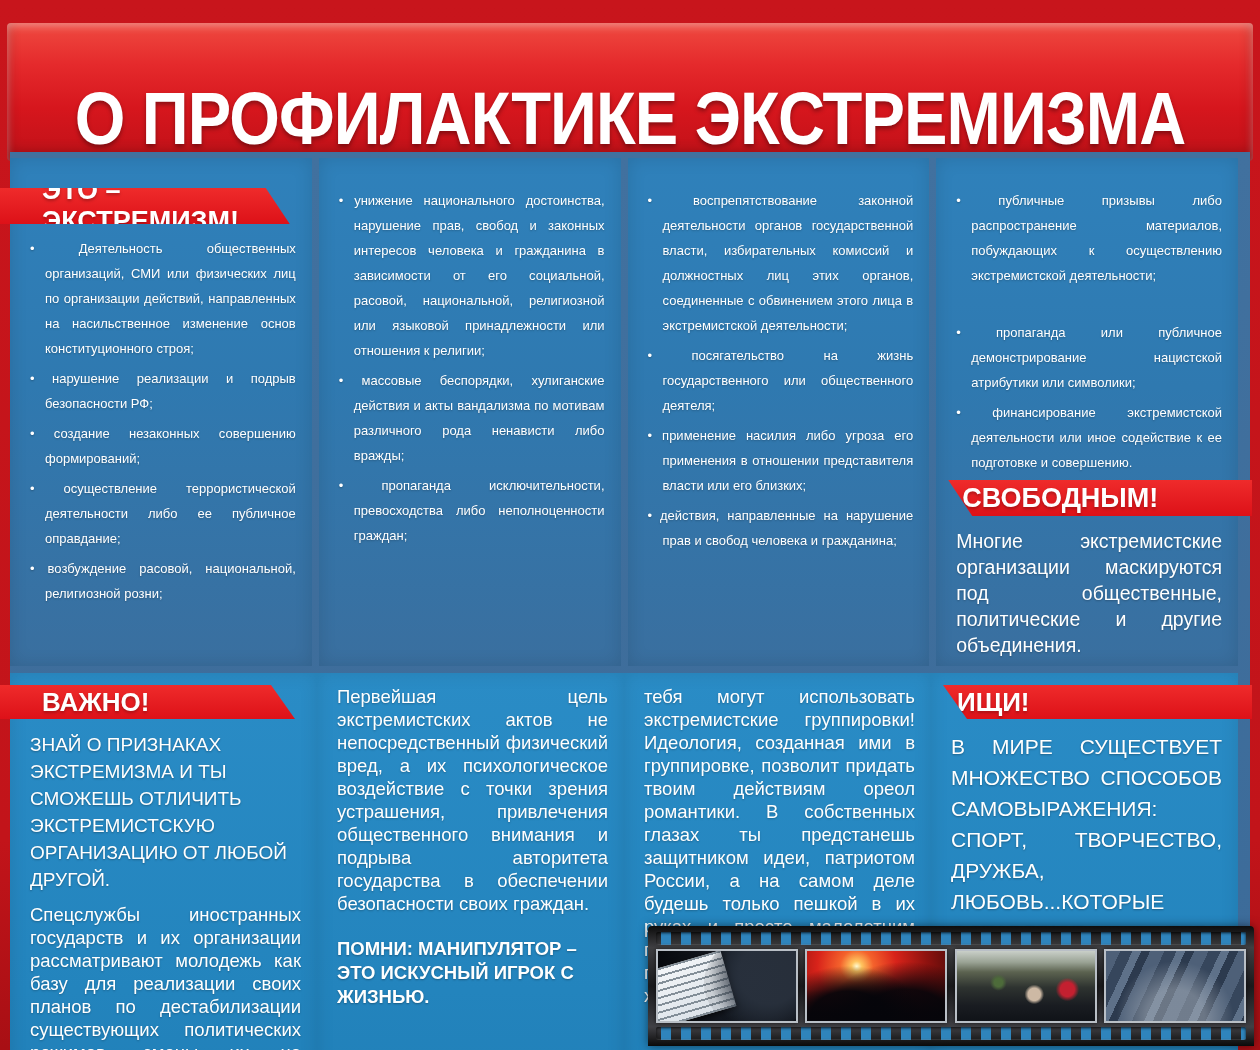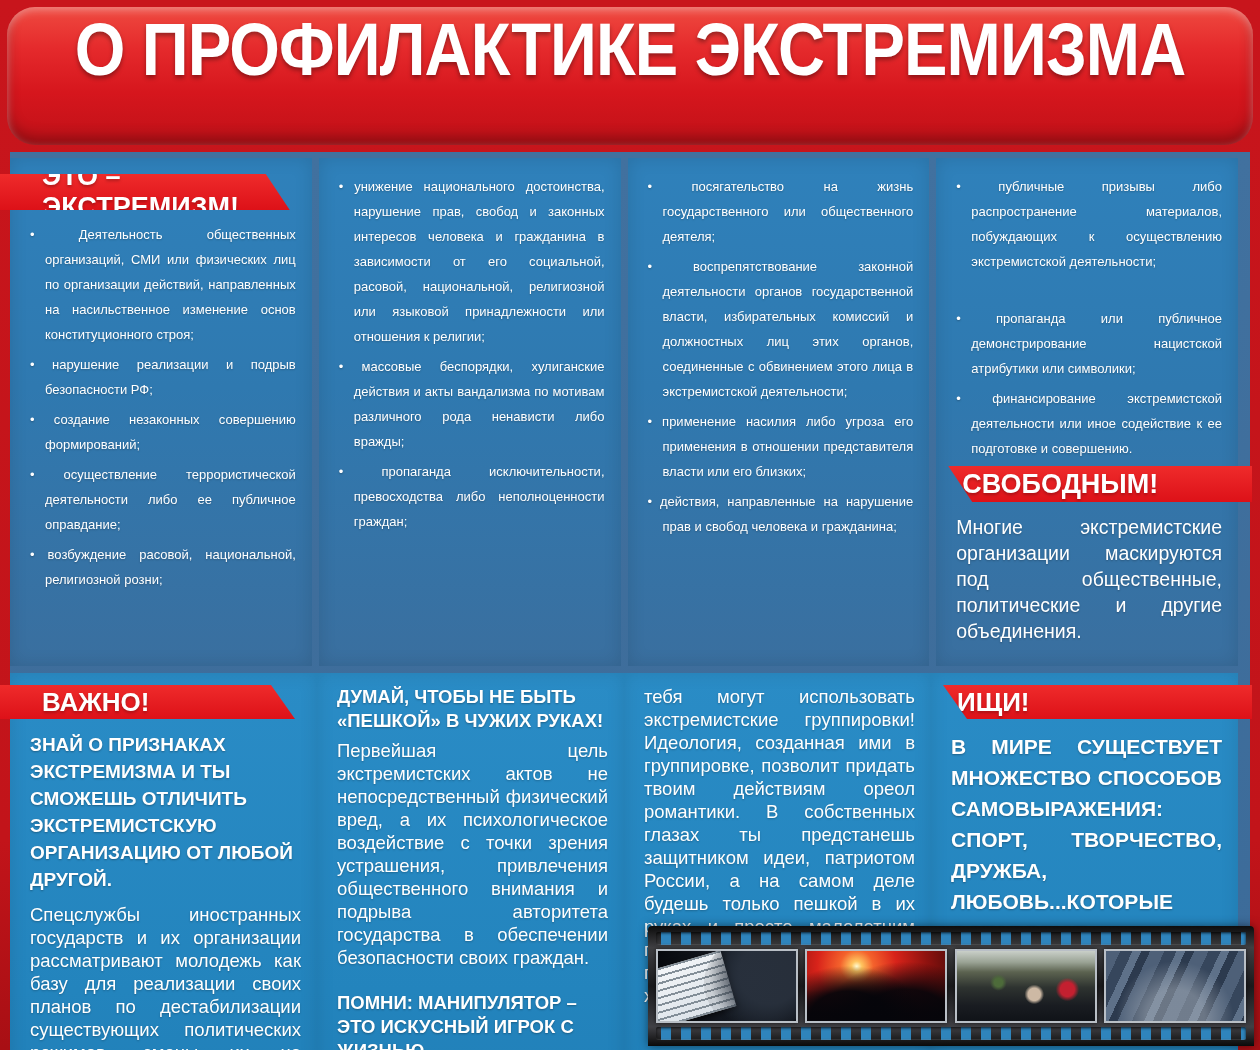--- a/index.html
+++ b/index.html
@@ -4,25 +4,25 @@
 <style>
   * { margin:0; padding:0; box-sizing:border-box; }
   html,body { background:#8d9aa5; }
   .poster {
     position:relative; width:1260px; height:1050px; overflow:hidden;
     background:linear-gradient(180deg,#c8151c 0%, #c2141a 80%, #a80f14 100%);
     font-family:"Liberation Sans", sans-serif; color:#fff;
   }
   
   .header {
-    position:absolute; left:7px; top:7px; right:7px; height:138px;
-    border-radius:28px;
+    position:absolute; left:7px; top:23px; right:7px; height:138px;
+    border-radius:4px;
     background:linear-gradient(180deg,#ef4a40 0%, #e52a2c 30%, #d6161d 62%, #c01118 100%);
     box-shadow:inset 0 3px 8px rgba(255,255,255,.38), inset 0 -8px 14px rgba(0,0,0,.28);
-    display:flex; align-items:flex-start; justify-content:center;
+    display:flex; align-items:flex-end; justify-content:center;
   }
   .header-title {
     font-size:74px; font-weight:bold; letter-spacing:-1px; white-space:nowrap;
     transform:scaleX(.88); transform-origin:center;
     text-shadow:0 3px 5px rgba(0,0,0,.35);
   }
   
   .body {
     position:absolute; left:10px; right:10px; top:152px; bottom:14px;
     background:linear-gradient(180deg,#41719f, #3c6b99);
@@ -31,21 +31,21 @@
     position:absolute; top:6px; left:0; right:12px; height:508px;
     display:grid; grid-template-columns:repeat(4,1fr); gap:7px;
   }
   .bottom-section {
     position:absolute; top:521px; left:0; right:12px; bottom:0;
     display:grid; grid-template-columns:repeat(4,1fr); 
   }
   .tcol {
     background:linear-gradient(180deg,#2f81bb 0%, #2f79b0 45%, #3a6f9f 100%);
     box-shadow:inset 0 0 18px rgba(0,0,0,.12);
-    padding:16px 16px 0 20px;
+    padding:30px 16px 0 20px;
   }
   .bcol {
     background:linear-gradient(180deg,#2a8cc6 0%, #2384bd 60%, #1f7cb4 100%);
     box-shadow:inset 0 0 18px rgba(0,0,0,.10);
     padding:12px 16px 0 20px;
   }
   
   .badge {
     background:linear-gradient(180deg,#ef2b2b,#dd1118);
     height:36px; display:flex; align-items:center;
@@ -64,21 +64,21 @@
     padding-left:15px; text-indent:-15px; margin-bottom:5px;
     text-shadow:0 1px 2px rgba(0,0,0,.25);
   }
   li::before { content:"\2022\00a0"; }
   ul.spaced li:first-child { margin-bottom:32px; }
   .coltext {
     font-size:19.5px; line-height:26px; text-align:justify;
     text-shadow:0 1px 2px rgba(0,0,0,.25);
   }
   .lead {
-    font-weight:bold; font-size:19px; line-height:27px;
+    font-weight:normal; font-size:19px; line-height:27px;
     text-shadow:0 1px 2px rgba(0,0,0,.3); margin-bottom:10px;
   }
   .lead.tall { font-size:21px; line-height:31px; text-align:justify; }
   .btext {
     font-size:18.5px; line-height:23px; text-align:justify;
     text-shadow:0 1px 2px rgba(0,0,0,.25);
   }
   h3 {
     font-size:18.5px; line-height:24px; font-weight:bold;
     text-shadow:0 1px 2px rgba(0,0,0,.3); margin-bottom:6px;
@@ -163,22 +163,22 @@
       </div>
       <div class="tcol">
         <ul>
             <li>унижение национального достоинства, нарушение прав, свобод и законных интересов человека и гражданина в зависимости от его социальной, расовой, национальной, религиозной или языковой принадлежности или отношения к религии;</li>
             <li>массовые беспорядки, хулиганские действия и акты вандализма по мотивам различного рода ненависти либо вражды;</li>
             <li>пропаганда исключительности, превосходства либо неполноценности граждан;</li>
           </ul>
       </div>
       <div class="tcol">
         <ul>
+            <li>воспрепятствование законной деятельности органов государственной власти, избирательных комиссий и должностных лиц этих органов, соединенные с обвинением этого лица в экстремистской деятельности;</li>
             <li>посягательство на жизнь государственного или общественного деятеля;</li>
-            <li>воспрепятствование законной деятельности органов государственной власти, избирательных комиссий и должностных лиц этих органов, соединенные с обвинением этого лица в экстремистской деятельности;</li>
             <li>применение насилия либо угроза его применения в отношении представителя власти или его близких;</li>
             <li>действия, направленные на нарушение прав и свобод человека и гражданина;</li>
           </ul>
       </div>
       <div class="tcol">
         <ul class="spaced">
             <li>публичные призывы либо распространение материалов, побуждающих к осуществлению экстремистской деятельности;</li>
             <li>пропаганда или публичное демонстрирование нацистской атрибутики или символики;</li>
             <li>финансирование экстремистской деятельности или иное содействие к ее подготовке и совершению.</li>
           </ul>
@@ -191,21 +191,20 @@
 
     <div class="bottom-section">
       <div class="bcol">
         <div class="badge badge-right">
           <span>ВАЖНО!</span>
         </div>
         <p class="lead">ЗНАЙ О ПРИЗНАКАХ ЭКСТРЕМИЗМА И ТЫ СМОЖЕШЬ ОТЛИЧИТЬ ЭКСТРЕМИСТСКУЮ ОРГАНИЗАЦИЮ ОТ ЛЮБОЙ ДРУГОЙ.</p>
         <p class="btext">Спецслужбы иностранных государств и их организации рассматривают молодежь как базу для реализации своих планов по дестабилизации существующих политических режимов, смены их на «марионеточные», путем проведения «бархатных», цветных» революций, в которых радикально настроенная молодежь нередко играет ведущую роль.</p>
       </div>
       <div class="bcol">
-        <h3>ДУМАЙ, ЧТОБЫ НЕ БЫТЬ «ПЕШКОЙ» В ЧУЖИХ РУКАХ!</h3>
         <p class="btext">Первейшая цель экстремистских актов не непосредственный физический вред, а их психологическое воздействие с точки зрения устрашения, привлечения общественного внимания и подрыва авторитета государства в обеспечении безопасности своих граждан.</p>
         <h3 class="mt">ПОМНИ: МАНИПУЛЯТОР – ЭТО ИСКУСНЫЙ ИГРОК С ЖИЗНЬЮ.</h3>
 
       </div>
       <div class="bcol">
         <p class="btext">тебя могут использовать экстремистские группировки! Идеология, созданная ими в группировке, позволит придать твоим действиям ореол романтики. В собственных глазах ты предстанешь защитником идеи, патриотом России, а на самом деле будешь только пешкой в их руках и просто малолетним правонарушителем, преступником, уличным хулиганом.</p>
       </div>
       <div class="bcol">
         <div class="badge badge-left">
           <span>ИЩИ!</span>

